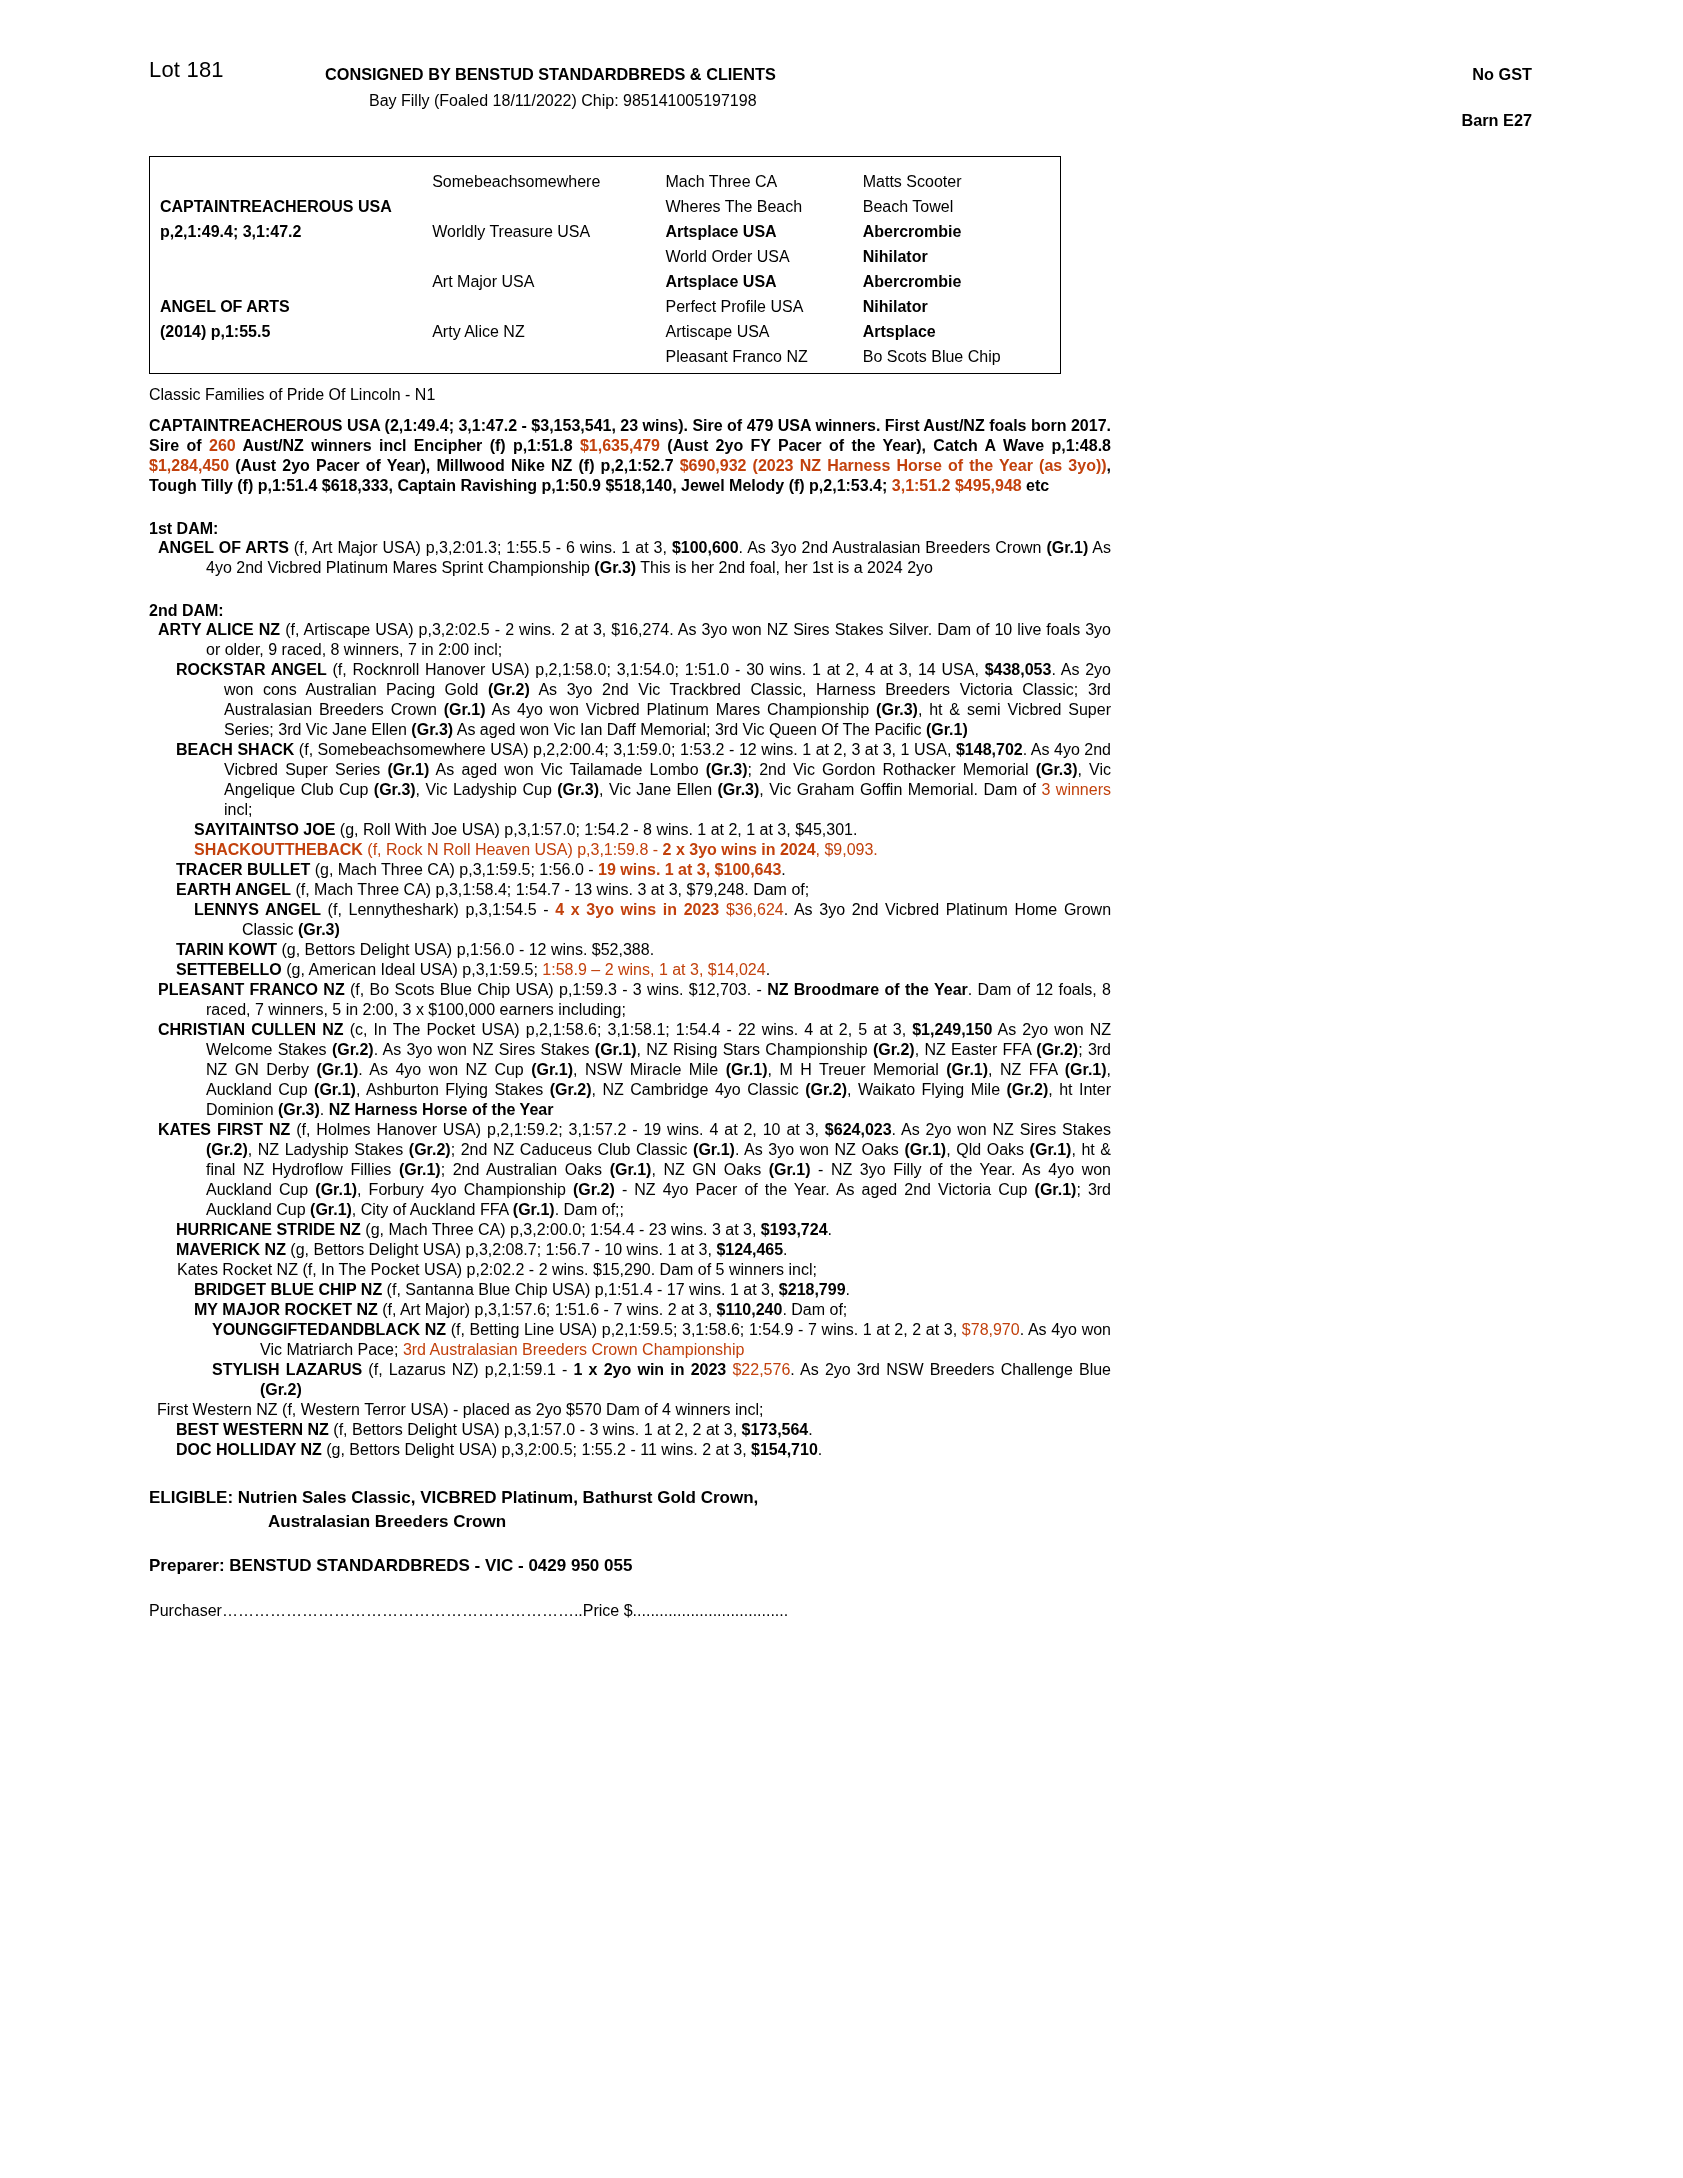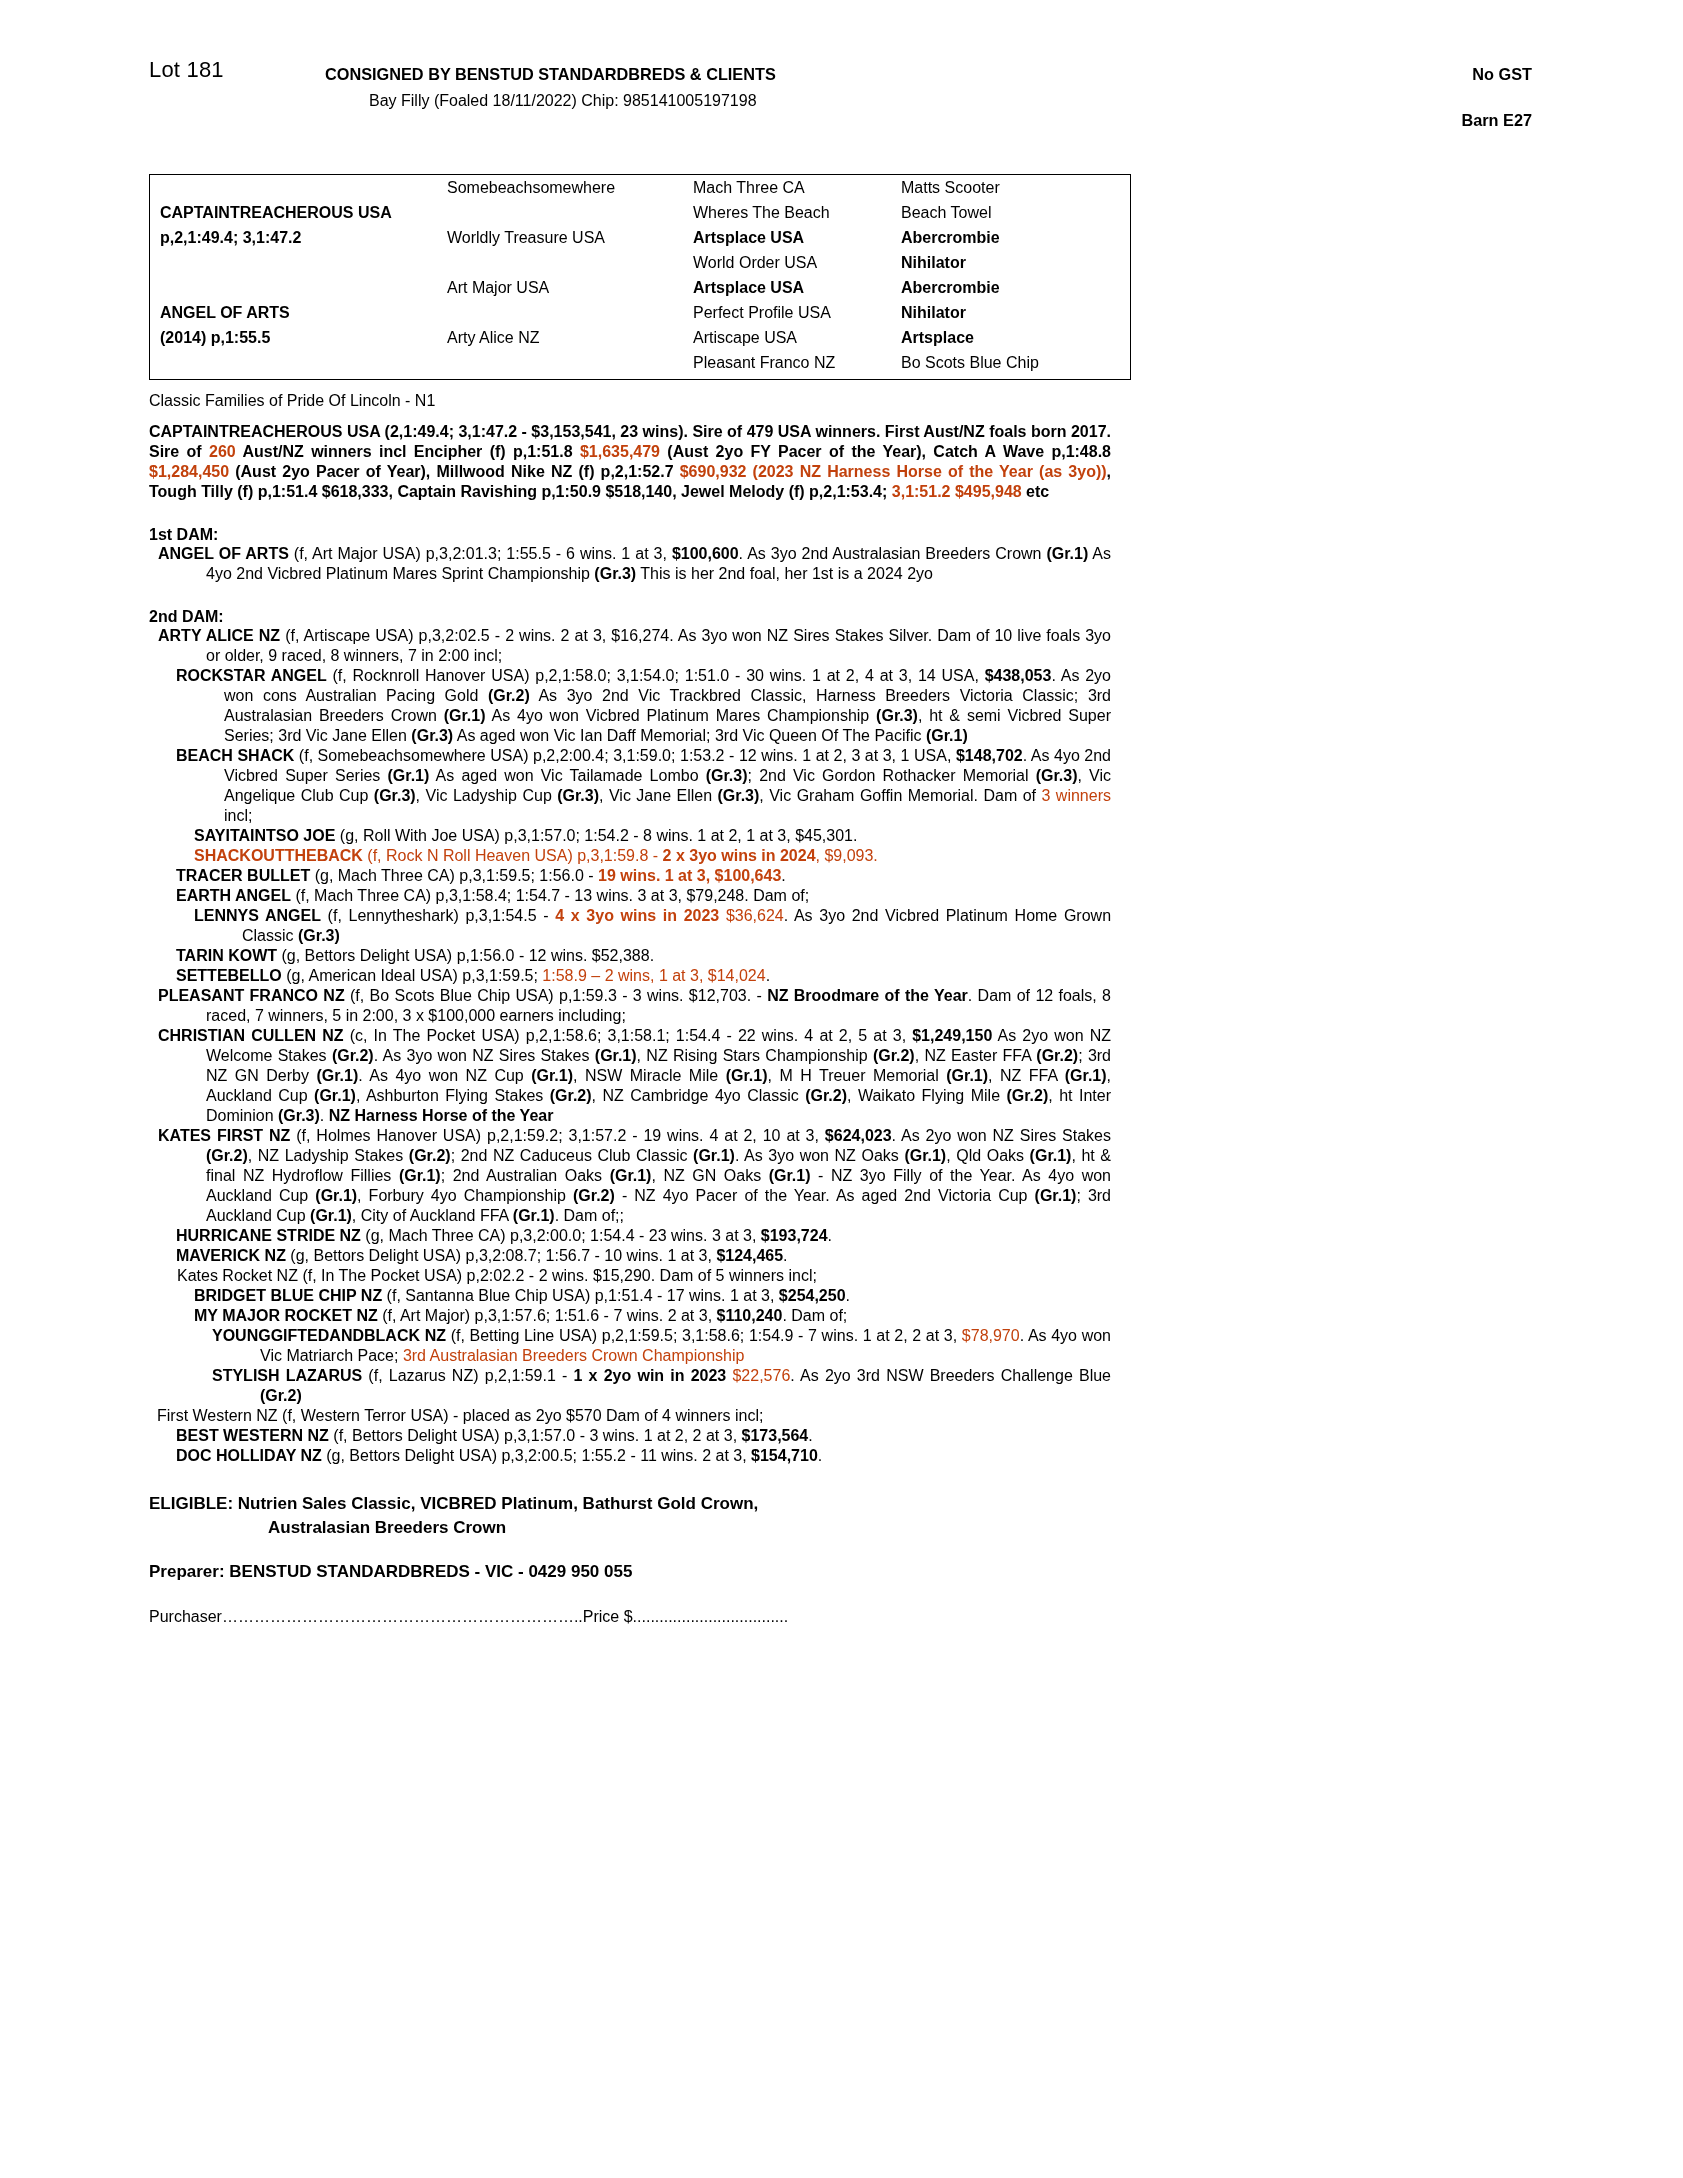--- a/index.html
+++ b/index.html
@@ -55,25 +55,25 @@
   }
   .barn {
     position: absolute;
     right: 2px;
     top: 60px;
     font-size: 16.3px;
     font-weight: bold;
   }
   
   .ped-box {
-    margin-top: 28px;
+    margin-top: 10px;
     border: 1.5px solid #000;
-    width: 982px;
+    width: 912px;
     box-sizing: border-box;
-    padding: 0 0 4px 0;
+    padding: 12px 0 4px 0;
   }
   .ped-row {
     display: flex;
     align-items: baseline;
     font-size: 16px;
     line-height: 25px;
     white-space: nowrap;
   }
   .c1 { width: 297px; padding-left: 10px; box-sizing: border-box; }
   .c2 { width: 246px; box-sizing: border-box; }
@@ -212,21 +212,21 @@
       <div class="entry hang2"><span class="b">EARTH ANGEL</span><span> (f, Mach Three CA) p,3,1:58.4; 1:54.7 - 13 wins. 3 at 3, $79,248. Dam of;</span></div>
       <div class="entry hang3"><span class="b">LENNYS ANGEL</span><span> (f, Lennytheshark) p,3,1:54.5 - </span><span class="b red">4 x 3yo wins in 2023</span><span class="red"> $36,624</span><span>. As 3yo 2nd Vicbred Platinum Home Grown Classic </span><span class="b">(Gr.3)</span></div>
       <div class="entry hang2"><span class="b">TARIN KOWT</span><span> (g, Bettors Delight USA) p,1:56.0 - 12 wins. $52,388.</span></div>
       <div class="entry hang2"><span class="b">SETTEBELLO</span><span> (g, American Ideal USA) p,3,1:59.5; </span><span class="red">1:58.9 – 2 wins, 1 at 3, $14,024</span><span>.</span></div>
       <div class="entry hang1"><span class="b">PLEASANT FRANCO NZ</span><span> (f, Bo Scots Blue Chip USA) p,1:59.3 - 3 wins. $12,703. - </span><span class="b">NZ Broodmare of the Year</span><span>. Dam of 12 foals, 8 raced, 7 winners, 5 in 2:00, 3 x $100,000 earners including;</span></div>
       <div class="entry hang1"><span class="b">CHRISTIAN CULLEN NZ</span><span> (c, In The Pocket USA) p,2,1:58.6; 3,1:58.1; 1:54.4 - 22 wins. 4 at 2, 5 at 3, </span><span class="b">$1,249,150</span><span> As 2yo won NZ Welcome Stakes </span><span class="b">(Gr.2)</span><span>. As 3yo won NZ Sires Stakes </span><span class="b">(Gr.1)</span><span>, NZ Rising Stars Championship </span><span class="b">(Gr.2)</span><span>, NZ Easter FFA </span><span class="b">(Gr.2)</span><span>; 3rd NZ GN Derby </span><span class="b">(Gr.1)</span><span>. As 4yo won NZ Cup </span><span class="b">(Gr.1)</span><span>, NSW Miracle Mile </span><span class="b">(Gr.1)</span><span>, M H Treuer Memorial </span><span class="b">(Gr.1)</span><span>, NZ FFA </span><span class="b">(Gr.1)</span><span>, Auckland Cup </span><span class="b">(Gr.1)</span><span>, Ashburton Flying Stakes </span><span class="b">(Gr.2)</span><span>, NZ Cambridge 4yo Classic </span><span class="b">(Gr.2)</span><span>, Waikato Flying Mile </span><span class="b">(Gr.2)</span><span>, ht Inter Dominion </span><span class="b">(Gr.3)</span><span>. </span><span class="b">NZ Harness Horse of the Year</span></div>
       <div class="entry hang1"><span class="b">KATES FIRST NZ</span><span> (f, Holmes Hanover  USA) p,2,1:59.2; 3,1:57.2 - 19 wins. 4 at 2, 10 at 3, </span><span class="b">$624,023</span><span>. As 2yo won NZ Sires Stakes </span><span class="b">(Gr.2)</span><span>, NZ Ladyship Stakes </span><span class="b">(Gr.2)</span><span>; 2nd NZ Caduceus Club Classic </span><span class="b">(Gr.1)</span><span>. As 3yo won NZ Oaks </span><span class="b">(Gr.1)</span><span>, Qld Oaks </span><span class="b">(Gr.1)</span><span>, ht &amp; final NZ Hydroflow Fillies </span><span class="b">(Gr.1)</span><span>; 2nd Australian Oaks </span><span class="b">(Gr.1)</span><span>, NZ GN Oaks </span><span class="b">(Gr.1)</span><span>  - NZ 3yo Filly of the Year. As 4yo won Auckland Cup </span><span class="b">(Gr.1)</span><span>, Forbury 4yo Championship </span><span class="b">(Gr.2)</span><span> - NZ 4yo Pacer of the Year. As aged 2nd Victoria Cup </span><span class="b">(Gr.1)</span><span>; 3rd Auckland Cup </span><span class="b">(Gr.1)</span><span>, City of Auckland FFA </span><span class="b">(Gr.1)</span><span>. Dam of;;</span></div>
       <div class="entry hang2"><span class="b">HURRICANE STRIDE NZ</span><span> (g, Mach Three CA) p,3,2:00.0; 1:54.4 - 23 wins. 3 at 3, </span><span class="b">$193,724</span><span>.</span></div>
       <div class="entry hang2"><span class="b">MAVERICK NZ</span><span> (g, Bettors Delight USA) p,3,2:08.7; 1:56.7 - 10 wins. 1 at 3, </span><span class="b">$124,465</span><span>.</span></div>
       <div class="entry lvl2"><span>Kates Rocket NZ (f, In The Pocket USA) p,2:02.2 - 2 wins. $15,290. Dam of 5 winners incl;</span></div>
-      <div class="entry hang3"><span class="b">BRIDGET BLUE CHIP NZ</span><span> (f, Santanna Blue Chip USA) p,1:51.4 - 17 wins. 1 at 3, </span><span class="b">$254,250</span><span>.</span></div>
+      <div class="entry hang3"><span class="b">BRIDGET BLUE CHIP NZ</span><span> (f, Santanna Blue Chip USA) p,1:51.4 - 17 wins. 1 at 3, </span><span class="b">$218,799</span><span>.</span></div>
       <div class="entry hang3"><span class="b">MY MAJOR ROCKET NZ</span><span> (f, Art Major) p,3,1:57.6; 1:51.6 - 7 wins. 2 at 3, </span><span class="b">$110,240</span><span>. Dam of;</span></div>
       <div class="entry hang4"><span class="b">YOUNGGIFTEDANDBLACK NZ</span><span> (f, Betting Line USA) p,2,1:59.5; 3,1:58.6; 1:54.9 - 7 wins. 1 at 2, 2 at 3, </span><span class="red">$78,970</span><span>. As 4yo won Vic Matriarch Pace; </span><span class="red">3rd Australasian Breeders Crown Championship</span></div>
       <div class="entry hang4"><span class="b">STYLISH LAZARUS</span><span> (f, Lazarus NZ) p,2,1:59.1 - </span><span class="b">1 x 2yo win in 2023</span><span class="red"> $22,576</span><span>. As 2yo 3rd NSW Breeders Challenge Blue </span><span class="b">(Gr.2)</span></div>
       <div class="entry lvl1"><span>First Western NZ (f, Western Terror USA) - placed as 2yo $570 Dam of 4 winners incl;</span></div>
       <div class="entry hang2"><span class="b">BEST WESTERN NZ</span><span> (f, Bettors Delight USA) p,3,1:57.0 - 3 wins. 1 at 2, 2 at 3, </span><span class="b">$173,564</span><span>.</span></div>
       <div class="entry hang2"><span class="b">DOC HOLLIDAY NZ</span><span> (g, Bettors Delight USA) p,3,2:00.5; 1:55.2 - 11 wins. 2 at 3, </span><span class="b">$154,710</span><span>.</span></div>
     </div>
 
   <div class="eligible">
     <div>ELIGIBLE: Nutrien Sales Classic, VICBRED Platinum, Bathurst Gold Crown,</div>

